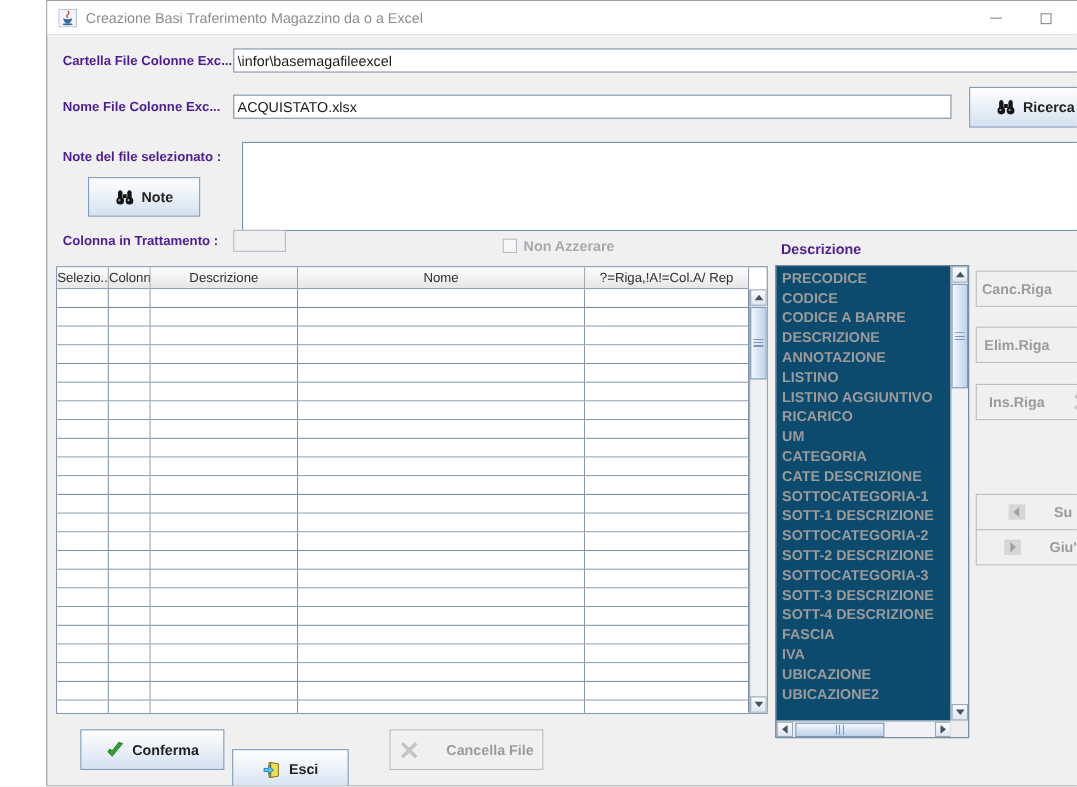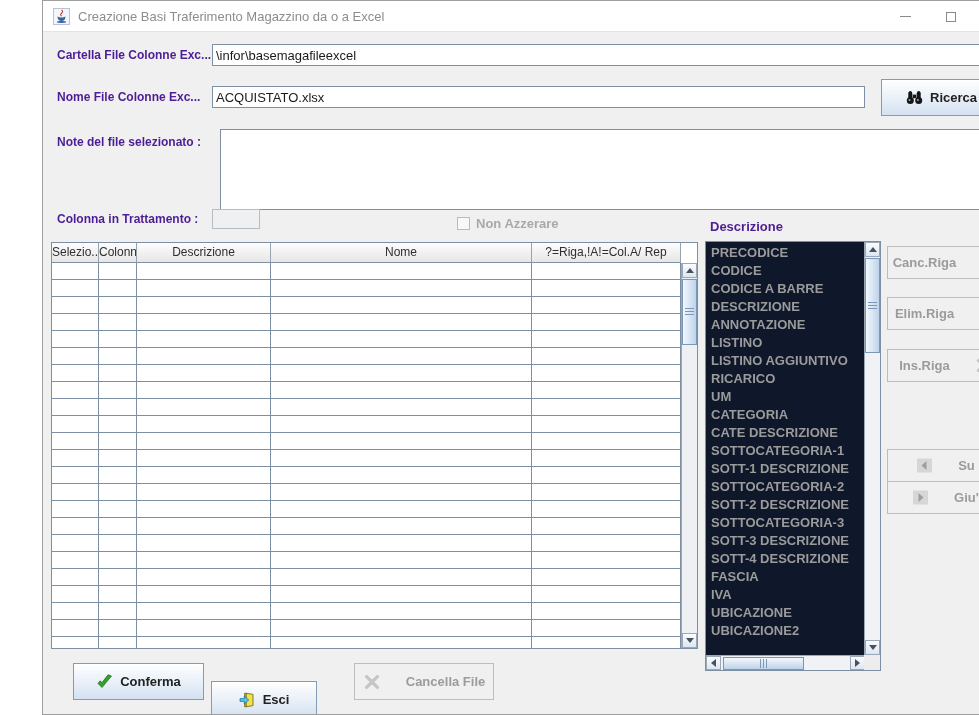--- a/index.html
+++ b/index.html
@@ -47,21 +47,21 @@
   
   .table-wrap { position:absolute; left:8px; top:241px; width:647px; height:407px; border:1px solid #7d8fa3; background:#fff; overflow:hidden; }
   .thead { display:flex; height:20px; }
   .th { background:linear-gradient(180deg,#fdfdfd,#e6e6e6); border-right:1px solid #96a2af; border-bottom:1px solid #7d8fa3;
         font-size:12px; color:#2f2f2f; text-align:center; line-height:19px; overflow:hidden; white-space:nowrap; }
   .tr { display:flex; height:17px; }
   .td { border-right:1px solid #7d8fa3; border-bottom:1px solid #7d8fa3; background:#fff; }
   .table-sb { position:absolute; right:0; top:20px; bottom:0; width:16px; background:#eef0f3; border-left:1px solid #99a7b6; }
 
   
-  .list-wrap { position:absolute; left:662px; top:240px; width:176px; height:430px; border:1px solid #7d8fa3; background:#0f172a; }
+  .list-wrap { position:absolute; left:662px; top:240px; width:176px; height:430px; border:1px solid #7d8fa3; background:#0c4a6e; }
   .list-items { position:absolute; left:1px; top:2px; right:17px; bottom:16px; overflow:hidden; }
   .list-item { height:18px; line-height:18px; padding-left:4px; font-size:13px; font-weight:bold; color:#9b9b9b; white-space:nowrap; }
 
   
   .cb-row { position:absolute; left:414px; top:215px; display:flex; align-items:center; }
   .cb-box { width:13px; height:13px; border:1px solid #b3bcc7; background:#f6f8fa; }
   .cb-lbl { margin-left:6px; font-size:13px; font-weight:bold; color:#a9a9a9; }
 
   .field-small { position:absolute; left:169px; top:208px; width:48px; height:20px; border:1px solid #b5bcc6; background:#eef0f2; }
   svg { display:block; }
@@ -112,20 +112,38 @@
           <rect x="6.8" y="4.6" width="3.4" height="3.6"></rect>
         </g>
         <circle cx="3.5" cy="10" r="1" fill="#8fb0d8"></circle>
           <circle cx="11.9" cy="10" r="1" fill="#8fb0d8"></circle>
       </svg>
     </span>
     <span>Ricerca</span>
   </div>
 
   <div class="lbl" style="left:14px; top:134px;">Note del file selezionato :</div>
+  <div class="btn" style="left:37px; top:160px; width:102px; height:36px;">
+    <span>
+      <svg width="17" height="15" viewBox="0 0 17 15">
+        <g fill="#151515">
+          <circle cx="4.3" cy="10.5" r="3.5"></circle>
+            <circle cx="12.7" cy="10.5" r="3.5"></circle>
+          <rect x="2.3" y="2.2" width="4" height="8" rx="1.2"></rect>
+            <rect x="10.7" y="2.2" width="4" height="8" rx="1.2"></rect>
+          <circle cx="4.3" cy="2.7" r="1.7"></circle>
+            <circle cx="12.7" cy="2.7" r="1.7"></circle>
+          <rect x="6.8" y="4.6" width="3.4" height="3.6"></rect>
+        </g>
+        <circle cx="3.5" cy="10" r="1" fill="#8fb0d8"></circle>
+          <circle cx="11.9" cy="10" r="1" fill="#8fb0d8"></circle>
+      </svg>
+    </span>
+    <span>Note</span>
+  </div>
 
   <div class="notes">
     <span></span>
     <div class="sbv">
       <div class="sb-btn" style="top:0; left:0;">
           <div class="tri-up"></div>
         </div>
       <div class="thumb-v" style="top:16px; height:45px;">
           <div class="grip"></div>
         </div>

